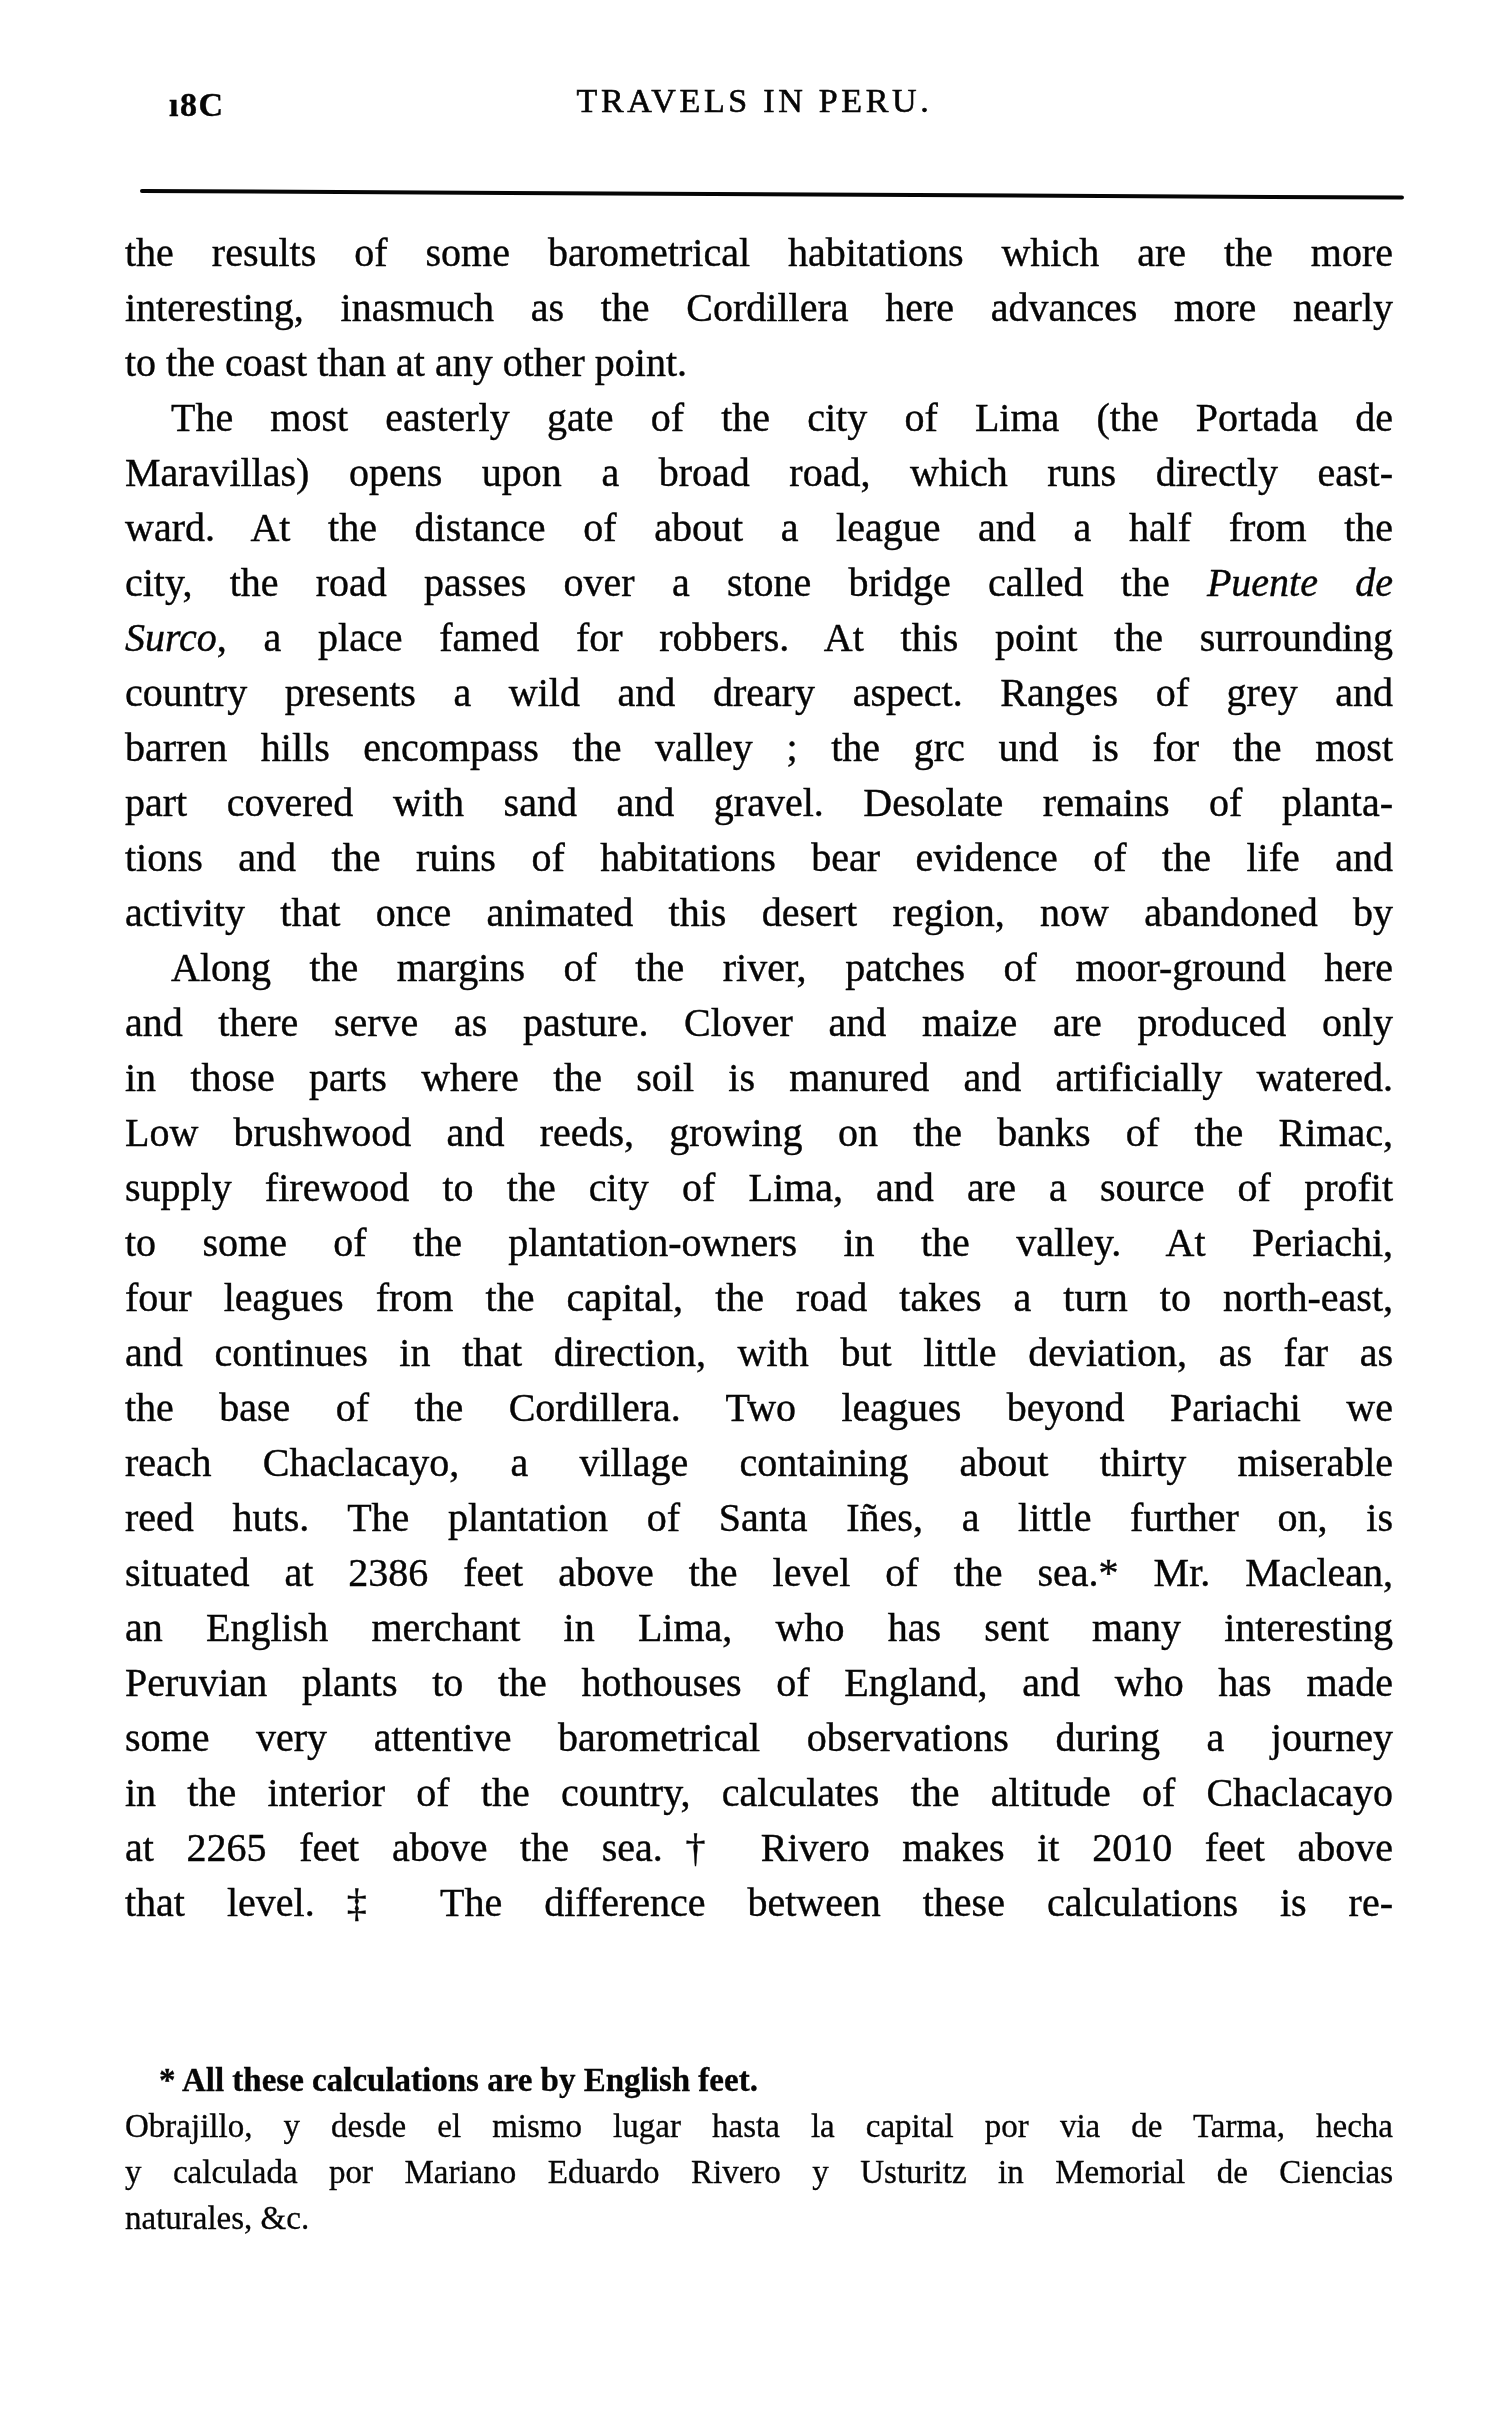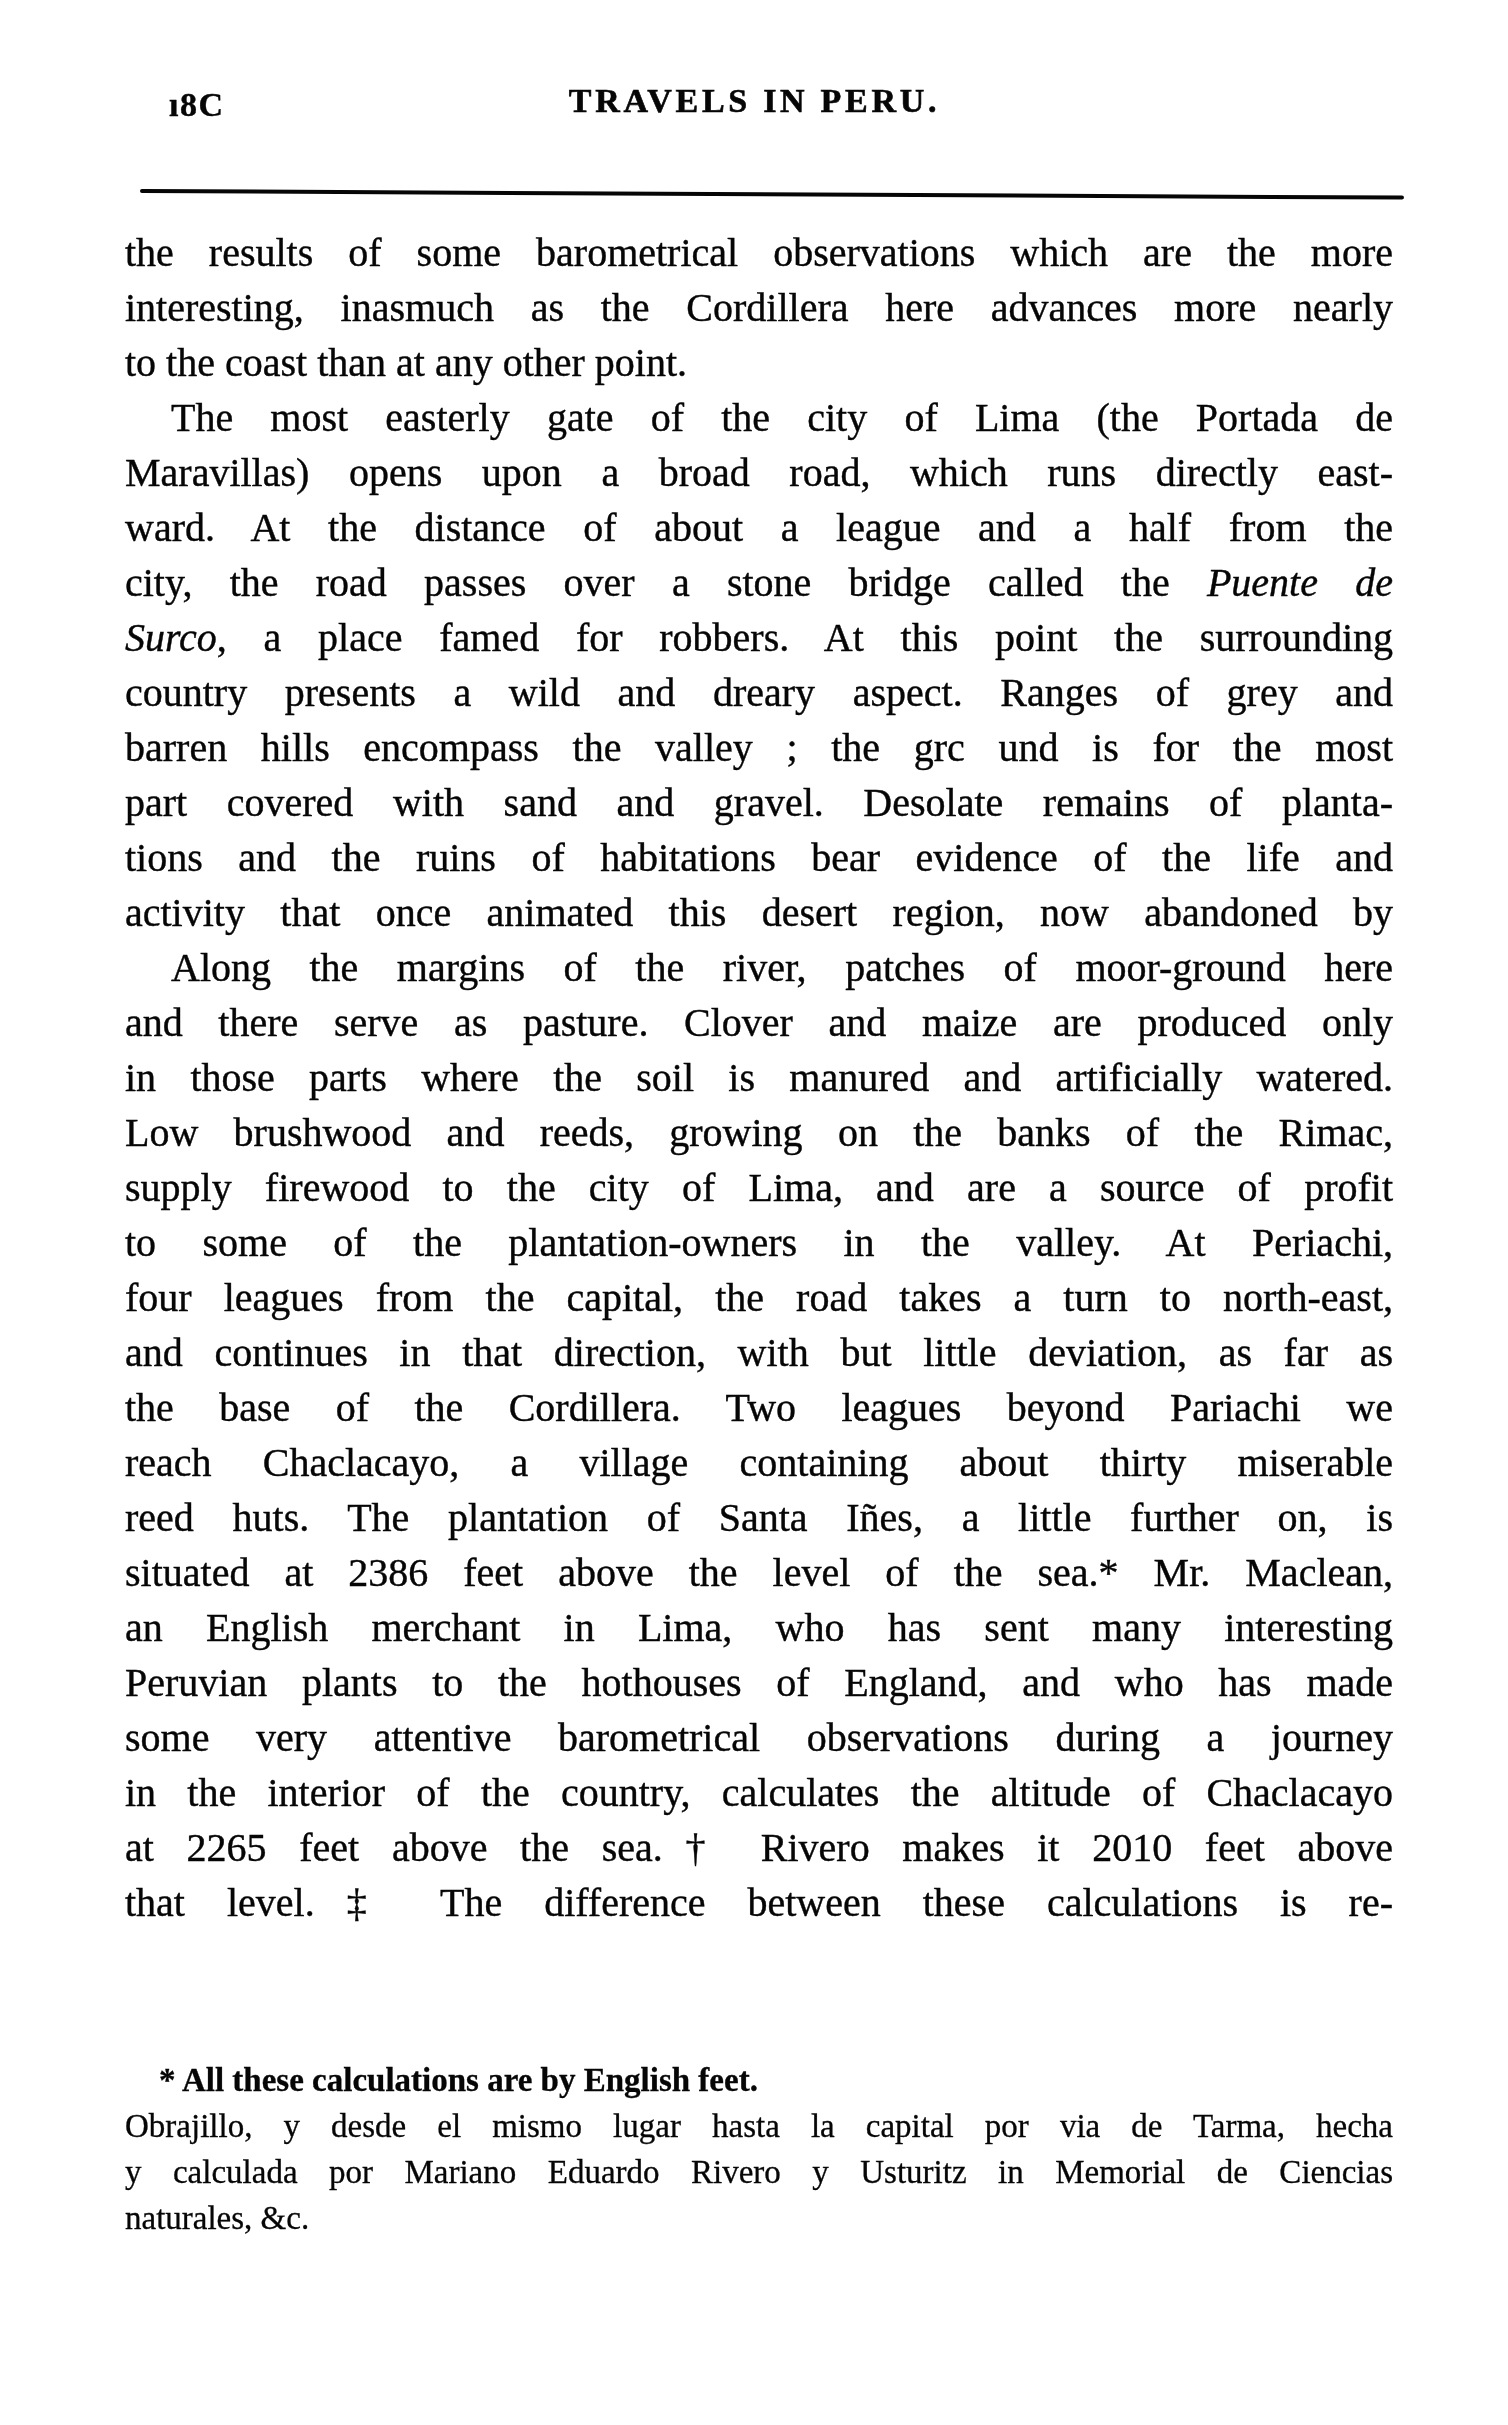--- a/index.html
+++ b/index.html
@@ -31,21 +31,20 @@
   }
   .page-title {
     position: absolute;
     left: 0; top: 0;
     width: 100%;
     text-align: center;
     font-size: 34px;
     letter-spacing: 3.7px;
     -webkit-text-stroke: 0.6px currentColor;
     white-space: nowrap;
-    font-weight: bold;
   }
   .header-rule {
     position: absolute;
     left: 140px; top: 189px;
     width: 1264px; height: 4.4px;
     background: var(--ink, #060606);
     border-radius: 2.2px;
     transform: rotate(0.3deg);
     transform-origin: left center;
   }
@@ -79,21 +78,21 @@
 <div class="page" style="--paper: #ffffff; --ink: #060606;">
 
   <div class="running-head">
     <span class="page-number">ı8C</span>
     <span class="page-title">TRAVELS IN PERU.</span>
   </div>
 
   <div class="header-rule"></div>
 
   <div class="body-text">
-      <div class="line just">the results of some barometrical observations which are the more</div>
+      <div class="line just">the results of some barometrical habitations which are the more</div>
       <div class="line just">interesting, inasmuch as the Cordillera here advances more nearly</div>
       <div class="line">to the coast than at any other point.</div>
       <div class="line ind just">The most easterly gate of the city of Lima (the Portada de</div>
       <div class="line just">Maravillas) opens upon a broad road, which runs directly east-</div>
       <div class="line just">ward. At the distance of about a league and a half from the</div>
       <div class="line just">city, the road passes over a stone bridge called the <i>Puente de</i></div>
       <div class="line just"><i>Surco</i>, a place famed for robbers. At this point the surrounding</div>
       <div class="line just">country presents a wild and dreary aspect. Ranges of grey and</div>
       <div class="line just">barren hills encompass the valley ; the grc und is for the most</div>
       <div class="line just">part covered with sand and gravel. Desolate remains of planta-</div>

